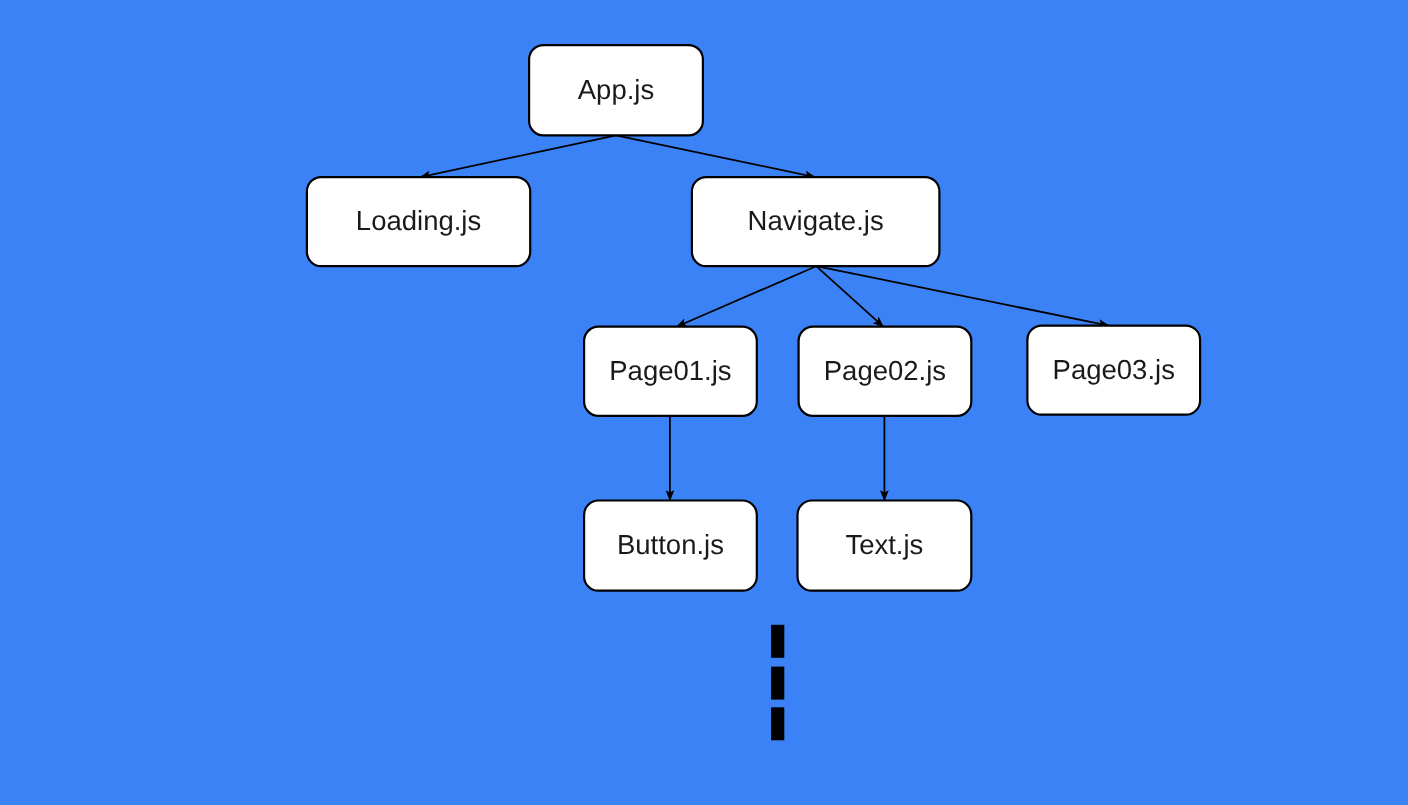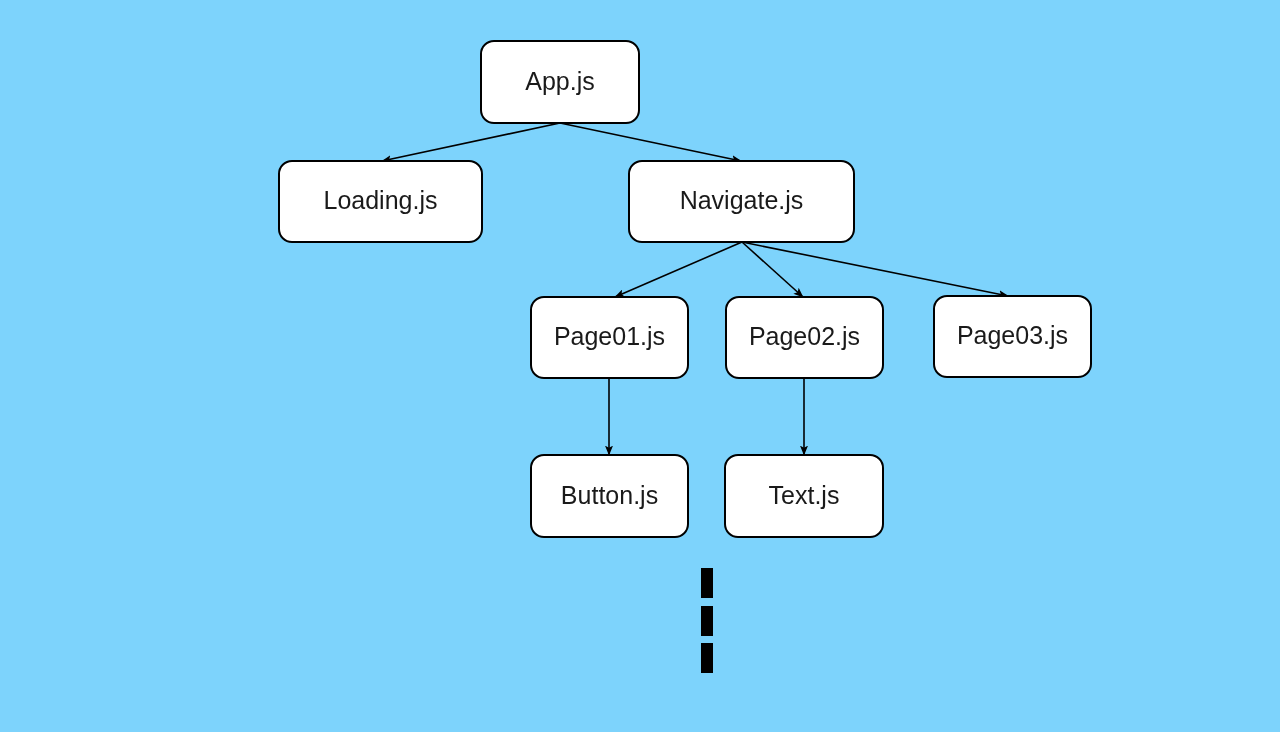--- a/index.html
+++ b/index.html
@@ -11,21 +11,21 @@
   body {
     width: 1280px;
     height: 732px;
     font-family: "Liberation Sans", sans-serif;
     overflow: hidden;
   }
   #diagram-canvas {
     position: relative;
     width: 1280px;
     height: 732px;
-    background: #7dd3fc;
+    background: #3b82f6;
   }
   svg.diagram-svg {
     position: absolute;
     top: 0;
     left: 0;
     width: 1280px;
     height: 732px;
     display: block;
   }
   .node-box {

